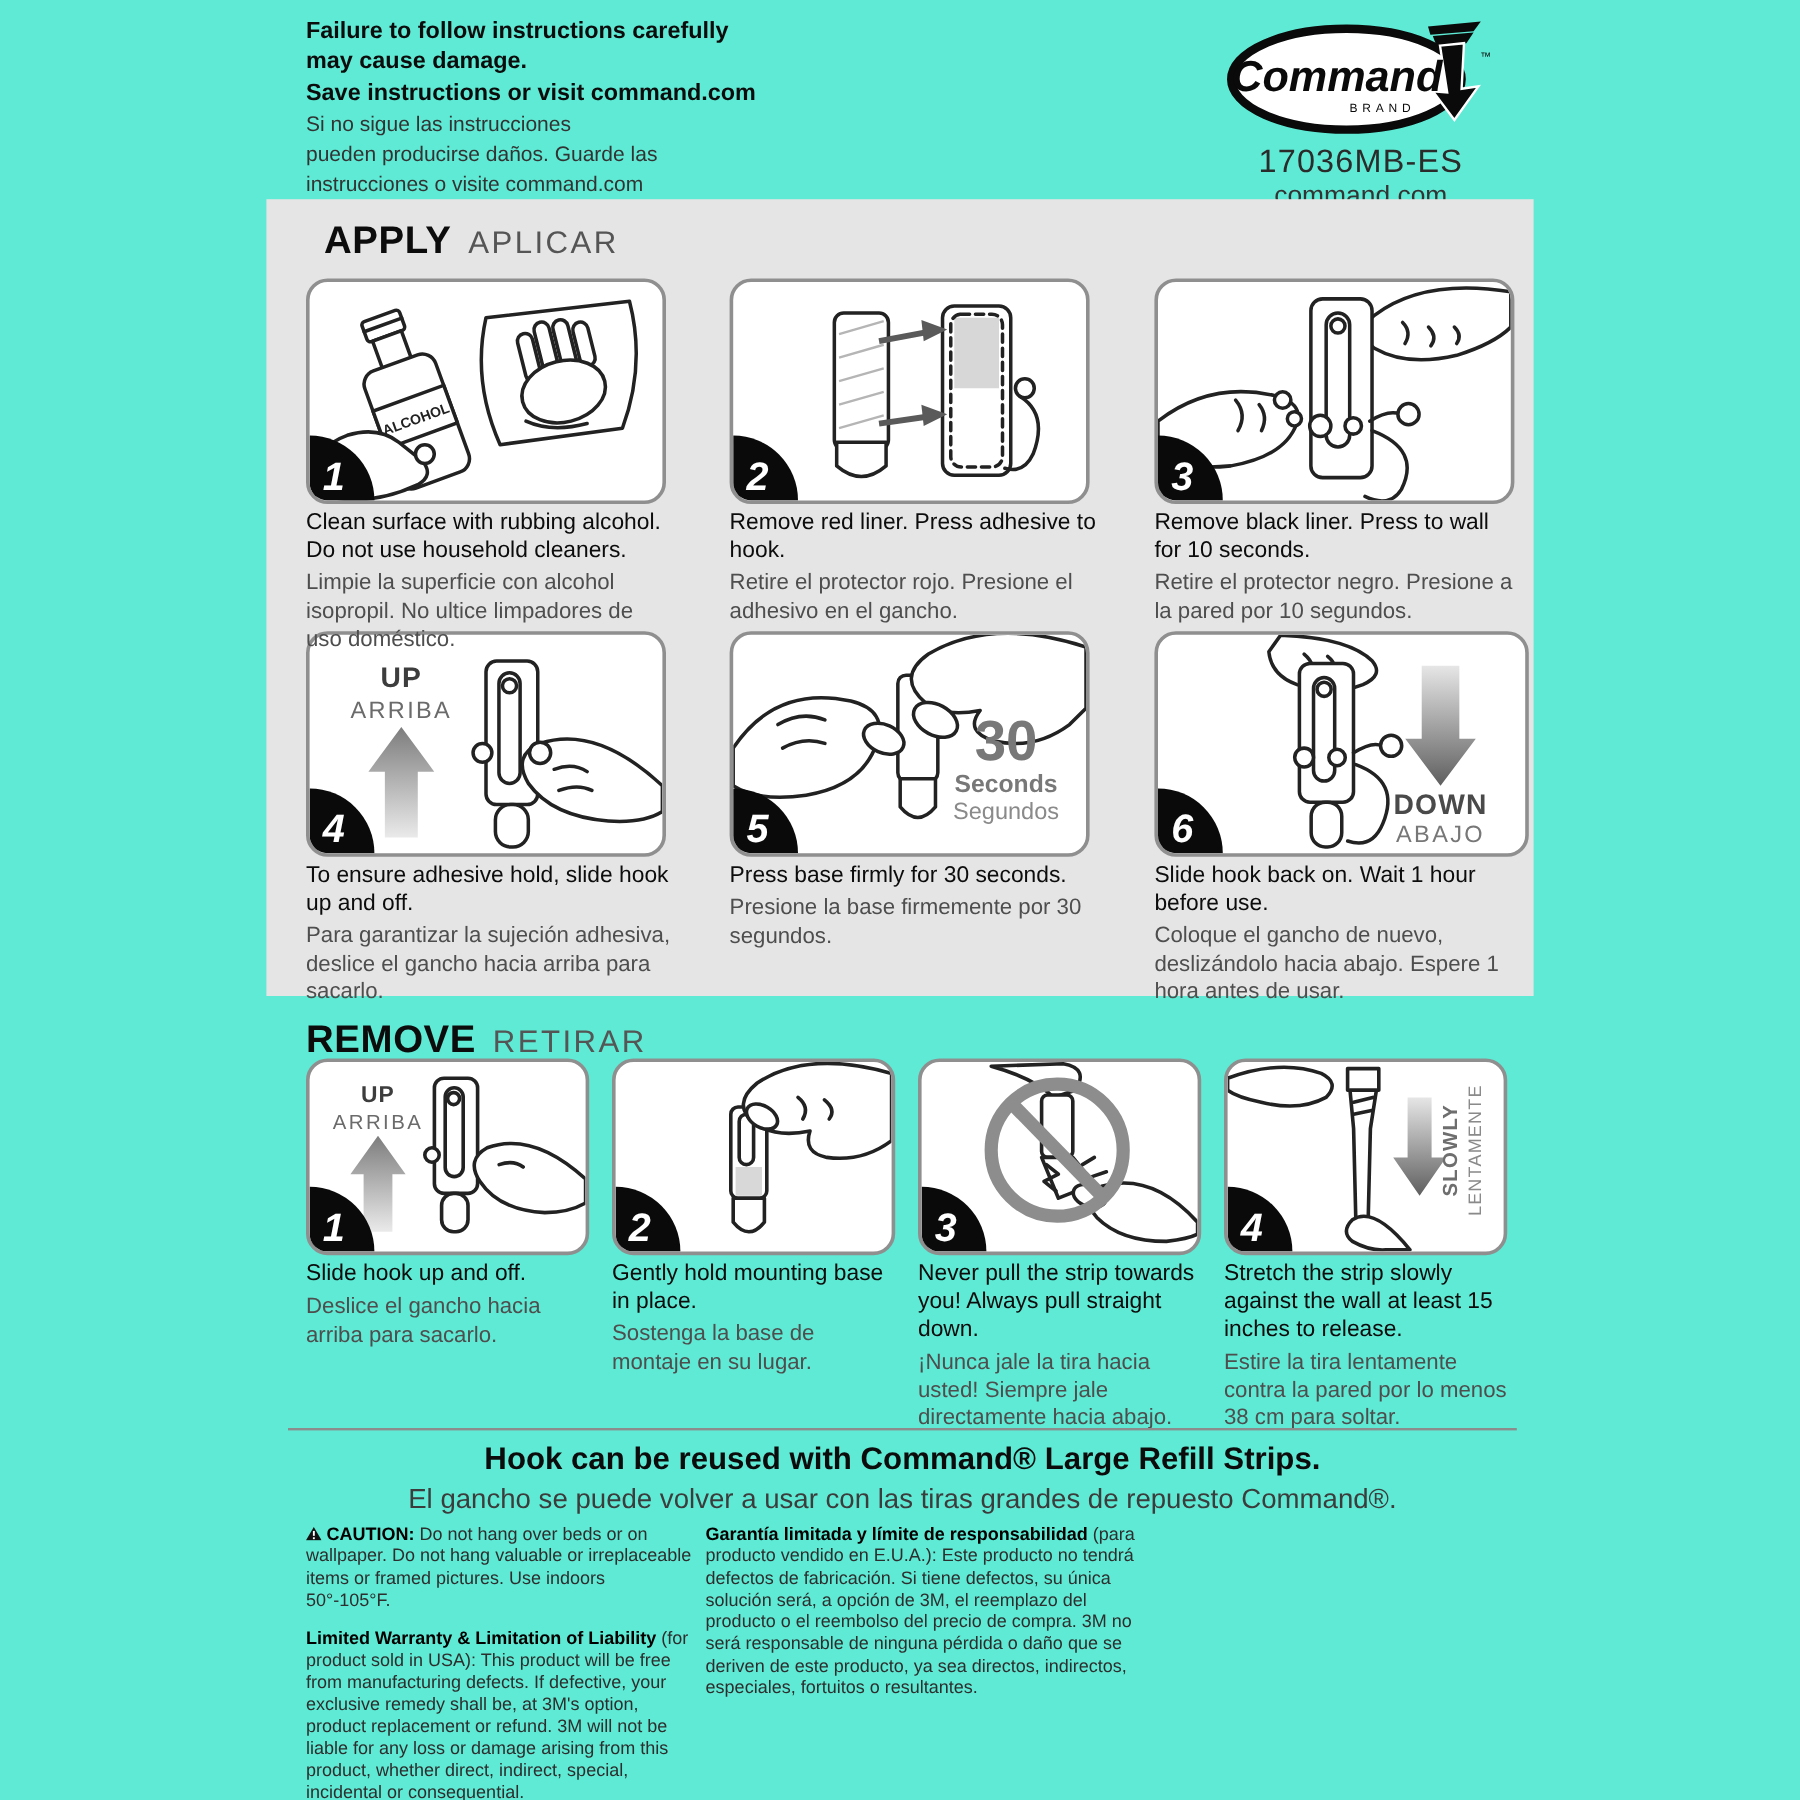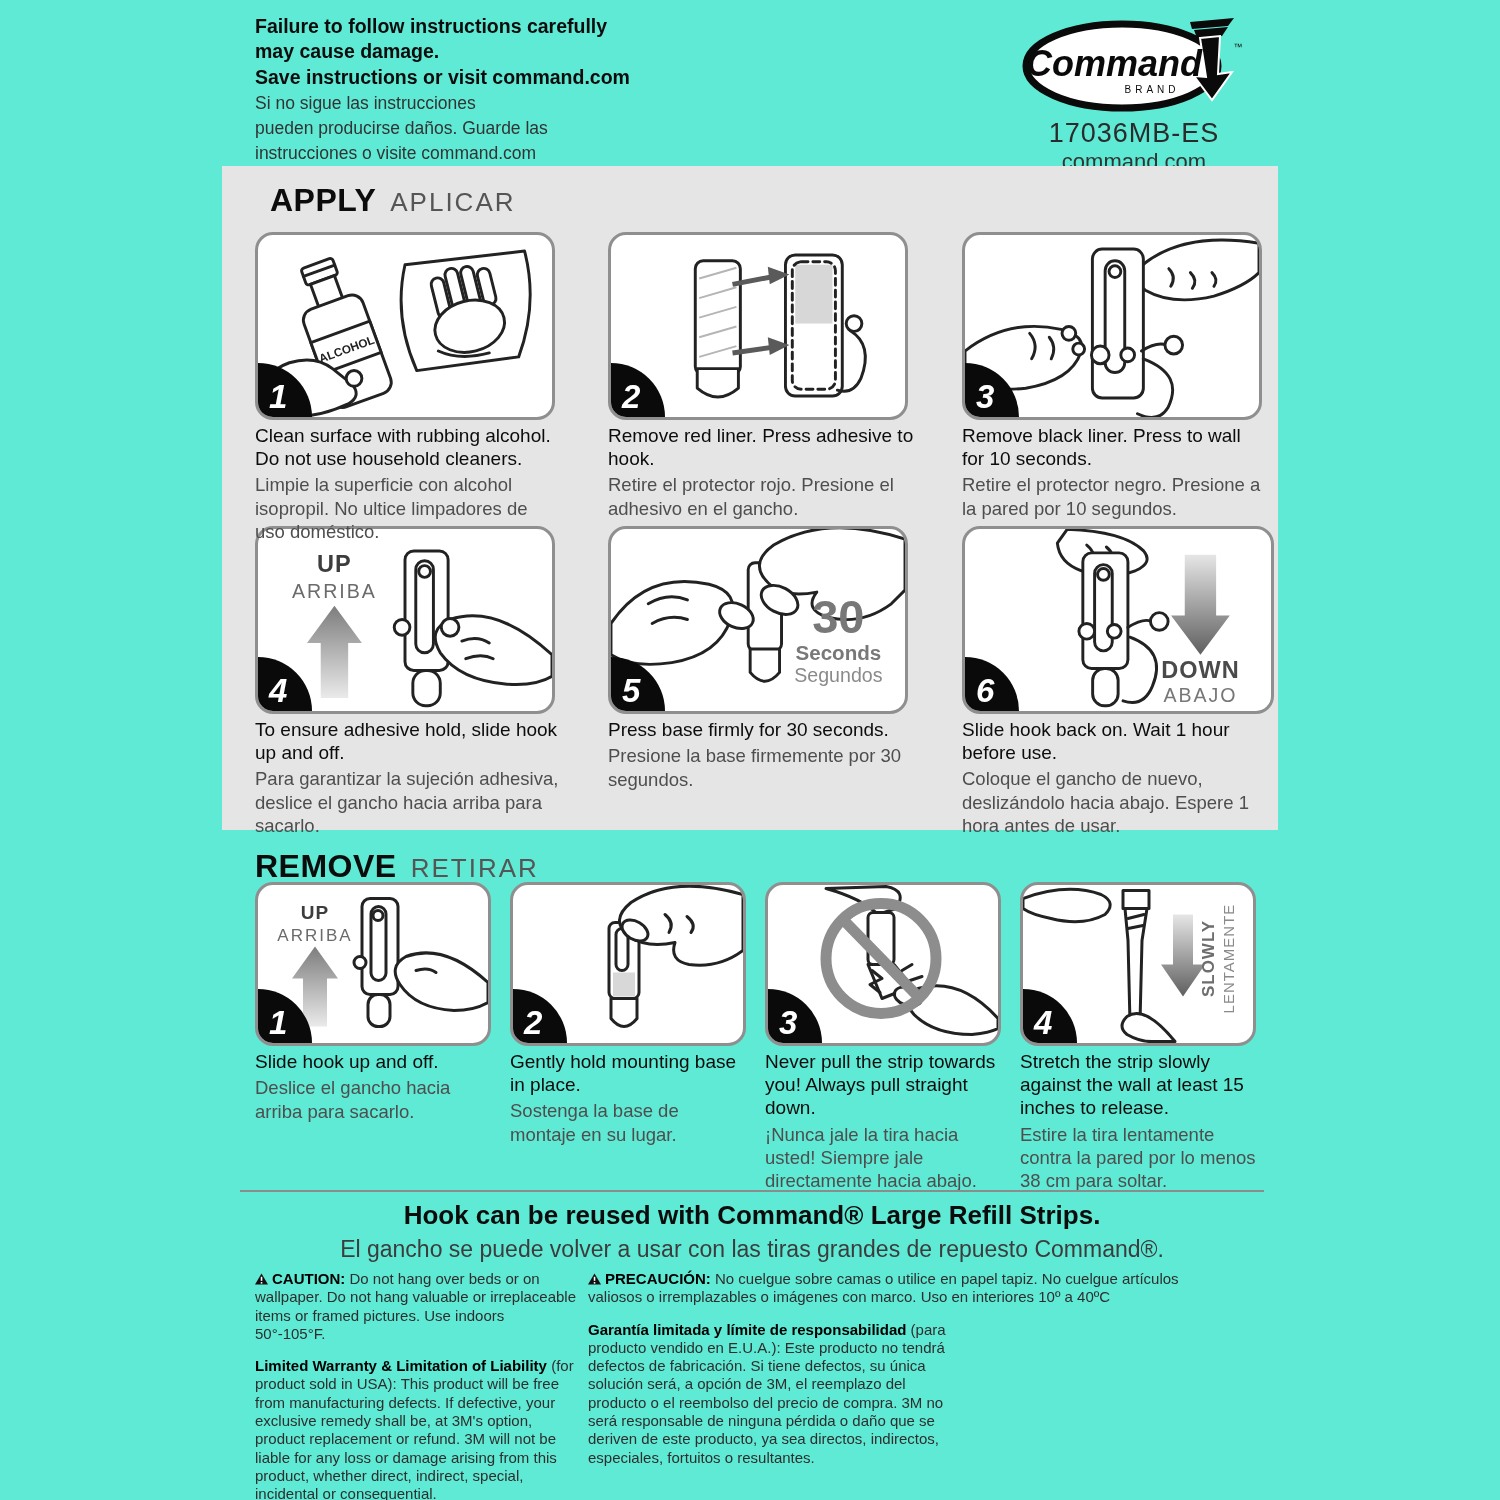--- a/index.html
+++ b/index.html
@@ -402,27 +402,19 @@
         </svg><b>CAUTION:</b>
       <span>Do not hang over beds or on wallpaper. Do not hang valuable or irreplaceable items or framed pictures. Use indoors 50°-105°F.</span>
     </p>
     <p>
       <b>Limited Warranty &amp; Limitation of Liability</b>
       <span>(for product sold in USA): This product will be free from manufacturing defects. If defective, your exclusive remedy shall be, at 3M's option, product replacement or refund. 3M will not be liable for any loss or damage arising from this product, whether direct, indirect, special, incidental or consequential.</span>
     </p>
   </div>
 
   <div class="col2 fineprint">
-    <p>
-      <svg class="tri" width="13" height="12" viewBox="0 0 14 12">
-          <path d="M7 0 L14 12 L0 12 Z" fill="#111"></path>
-          <rect x="6.2" y="3.6" width="1.7" height="4.4" fill="#fff"></rect>
-          <rect x="6.2" y="9.3" width="1.7" height="1.7" fill="#fff"></rect>
-        </svg><b>PRECAUCIÓN:</b>
-      <span>No cuelgue sobre camas o utilice en papel tapiz. No cuelgue artículos valiosos o irremplazables o imágenes con marco. Uso en interiores 10º a 40ºC</span>
-    </p>
     <p class="garantia">
       <b>Garantía limitada y límite de responsabilidad</b>
       <span>(para producto vendido en E.U.A.): Este producto no tendrá defectos de fabricación. Si tiene defectos, su única solución será, a opción de 3M, el reemplazo del producto o el reembolso del precio de compra. 3M no será responsable de ninguna pérdida o daño que se deriven de este producto, ya sea directos, indirectos, especiales, fortuitos o resultantes.</span>
     </p>
   </div>
 
 </div>
 
 </body></html>

